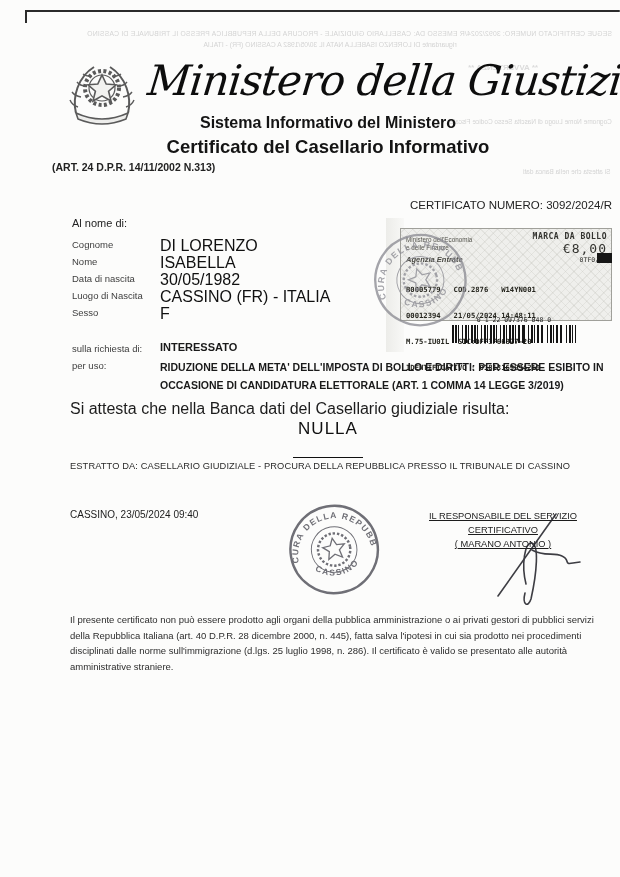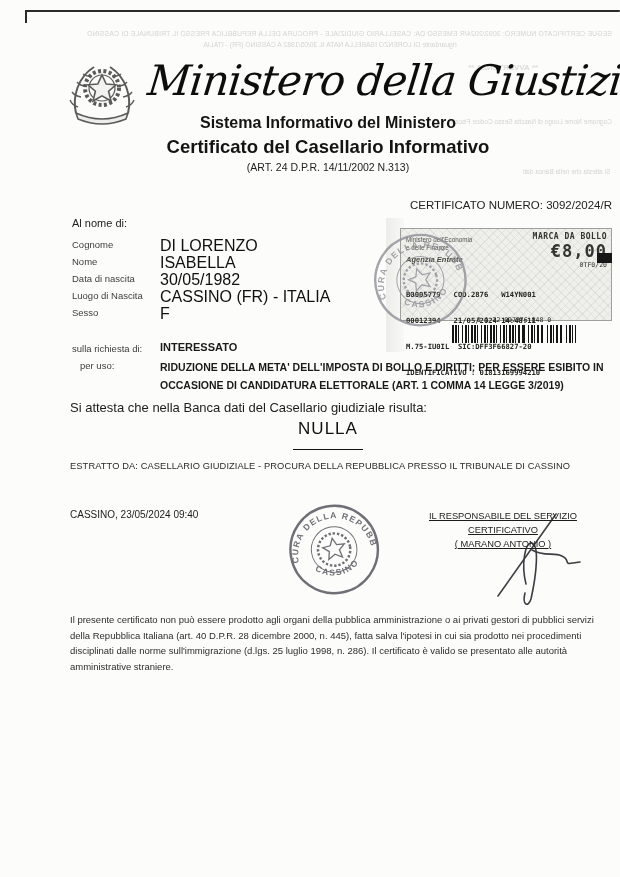--- a/index.html
+++ b/index.html
@@ -23,61 +23,61 @@
   .bleed5{top:168px;right:10px;font-size:6.5px;}
   
   .emblem{left:62px;top:55px;}
   .ministry{
     left:148px;top:56px;width:440px;text-align:center;
     font-family:"DejaVu Serif",serif;font-style:italic;font-size:42px;color:#0d0d0d;
     transform:skewX(-6deg);letter-spacing:-1px;white-space:nowrap;
   }
   .sys-title{top:114px;left:52px;width:552px;text-align:center;font-size:16px;font-weight:bold;color:#141414;}
   .cert-title{top:136px;left:52px;width:552px;text-align:center;font-size:18.5px;font-weight:bold;color:#141414;}
-  .cert-sub{top:161px;left:52px;width:552px;text-align:center;font-size:10.5px;font-weight:normal;color:#222;}
+  .cert-sub{top:161px;left:52px;width:552px;text-align:left;font-size:10.5px;font-weight:bold;color:#222;}
   .cert-num{top:199px;right:8px;font-size:11.5px;color:#222;}
   
   .al-nome{top:217px;left:72px;font-size:11px;color:#222;}
   .f-label{left:72px;font-size:9.5px;color:#3d3d3d;}
   .f-value{left:160px;font-size:16px;font-weight:normal;color:#101010;}
   
   .bollo{
     left:400px;top:228px;width:212px;height:93px;box-sizing:border-box;
     border:1px solid #a0a09a;padding:3px 4px 2px 5px;
     background:
       repeating-linear-gradient(45deg,rgba(170,170,160,.18) 0 1px,transparent 1px 6px),
       repeating-linear-gradient(-45deg,rgba(170,170,160,.18) 0 1px,transparent 1px 6px),
       #efefec;
     color:#33332f;
   }
   .bollo .toprow{display:flex;justify-content:space-between;}
   .bollo .issuer{font-size:6.3px;line-height:7.5px;color:#55554e;padding-top:4px;}
   .bollo .agenzia{font-size:7.5px;font-style:italic;font-weight:bold;color:#4a4a44;margin-top:4px;}
   .bollo .mdb{text-align:right;font-family:"DejaVu Sans Mono",monospace;}
   .bollo .mdb-t{font-size:8px;font-weight:bold;letter-spacing:.5px;}
-  .bollo .mdb-a{font-size:17px;font-weight:bold;letter-spacing:1px;}
+  .bollo .mdb-a{font-size:13px;font-weight:normal;letter-spacing:1px;}
   .bollo .mdb-c{font-size:6.5px;}
   .bollo .codes{margin-top:5px;font-family:"DejaVu Sans Mono",monospace;font-size:7.2px;font-weight:bold;line-height:8.6px;letter-spacing:0;color:#26261f;white-space:pre;}
   .blacksq{right:-1px;top:24px;width:15px;height:10px;background:#161616;}
   .bc-text{left:452px;top:316px;width:124px;text-align:center;font-family:"DejaVu Sans Mono",monospace;font-size:6.5px;color:#222;}
   .barcode{
     left:452px;top:325px;width:124px;height:18px;
     background:repeating-linear-gradient(90deg,
       #141414 0 1.5px,transparent 1.5px 3px,
       #141414 3px 5px,transparent 5px 6px,
       #141414 6px 7px,transparent 7px 9.5px);
   }
   
   .rich-label{top:343px;left:72px;font-size:9.5px;color:#3d3d3d;}
   .rich-value{top:341px;left:160px;font-size:11px;font-weight:bold;}
-  .uso-label{top:360px;left:80px;font-size:9.5px;color:#3d3d3d;}
+  .uso-label{top:360px;left:72px;font-size:9.5px;color:#3d3d3d;}
   .uso-value{top:358px;left:160px;width:458px;font-size:10.5px;font-weight:bold;line-height:18px;}
-  .attest{top:400px;left:70px;font-size:13px;color:#1c1c1c;}
+  .attest{top:400px;left:70px;font-size:16px;color:#1c1c1c;}
   .nulla-wrap{top:419px;left:28px;width:600px;text-align:center;}
-  .nulla{display:inline-block;font-size:17px;letter-spacing:1px;color:#101010;border-bottom:1.6px solid #101010;padding:0 5px 10px 5px;}
+  .nulla{display:inline-block;font-size:17px;letter-spacing:1px;color:#101010;border-bottom:1.6px solid #101010;padding:0 5px 18px 5px;}
   .estratto{top:461px;left:70px;font-size:9.3px;color:#2a2a2a;letter-spacing:.1px;}
   
   .issue-date{top:509px;left:70px;font-size:10px;color:#1c1c1c;}
   .resp{top:509px;left:393px;width:220px;text-align:center;font-size:9.3px;color:#1c1c1c;line-height:14px;text-decoration:underline;}
   .stamp1{left:372px;top:231px;transform:rotate(-18deg);opacity:.8;}
   .stamp2{left:287px;top:502px;transform:rotate(-10deg);opacity:.88;}
   .signature{left:470px;top:512px;}
   
   .footer{top:612px;left:70px;width:545px;font-size:9.5px;line-height:15.5px;color:#2d2d2d;}
 </style>

